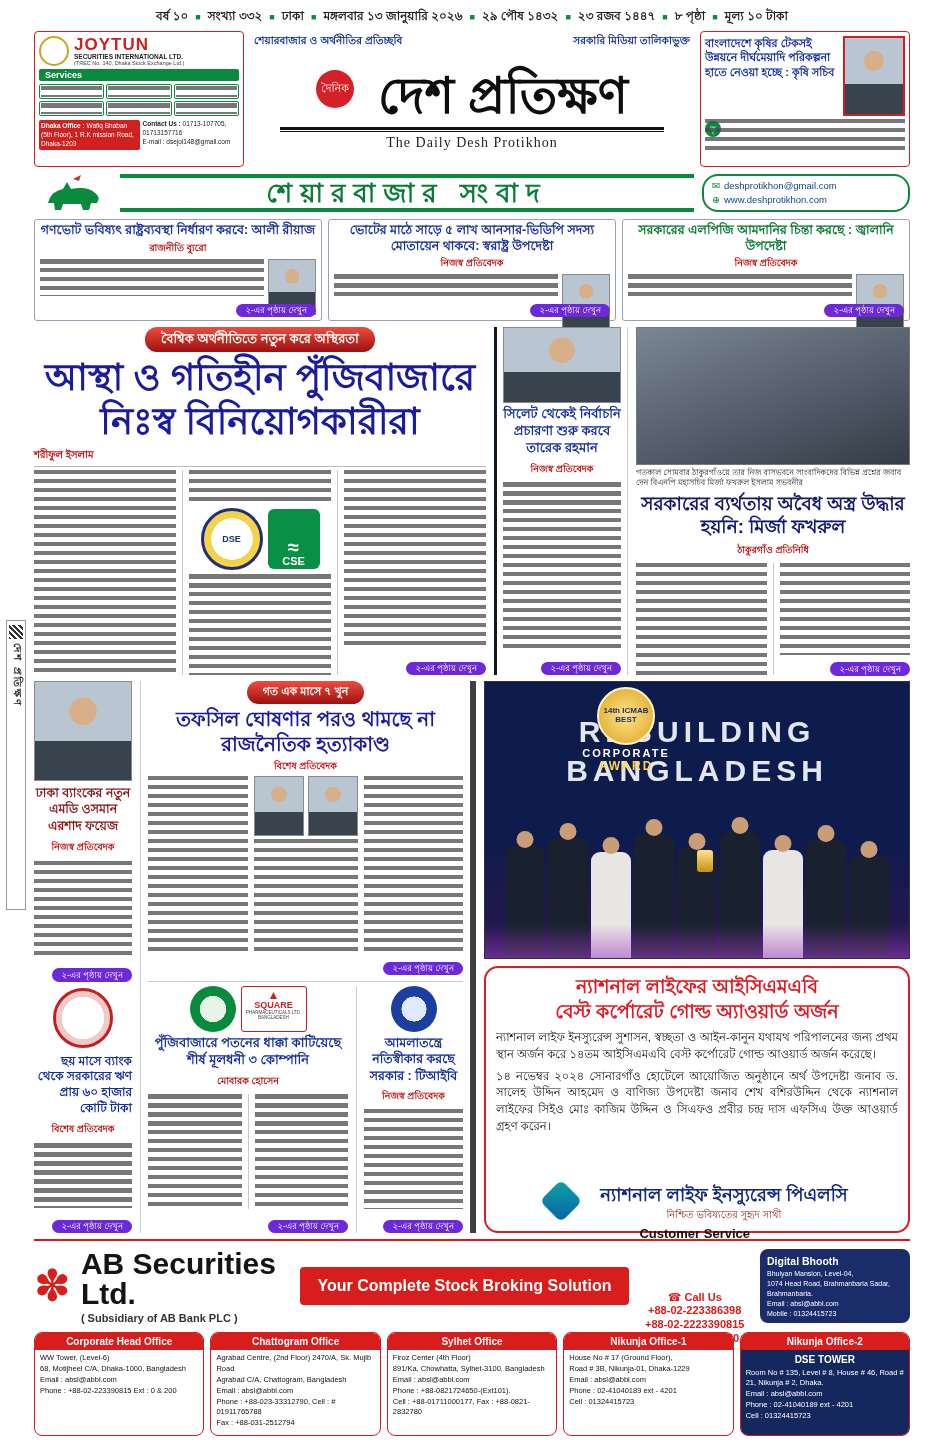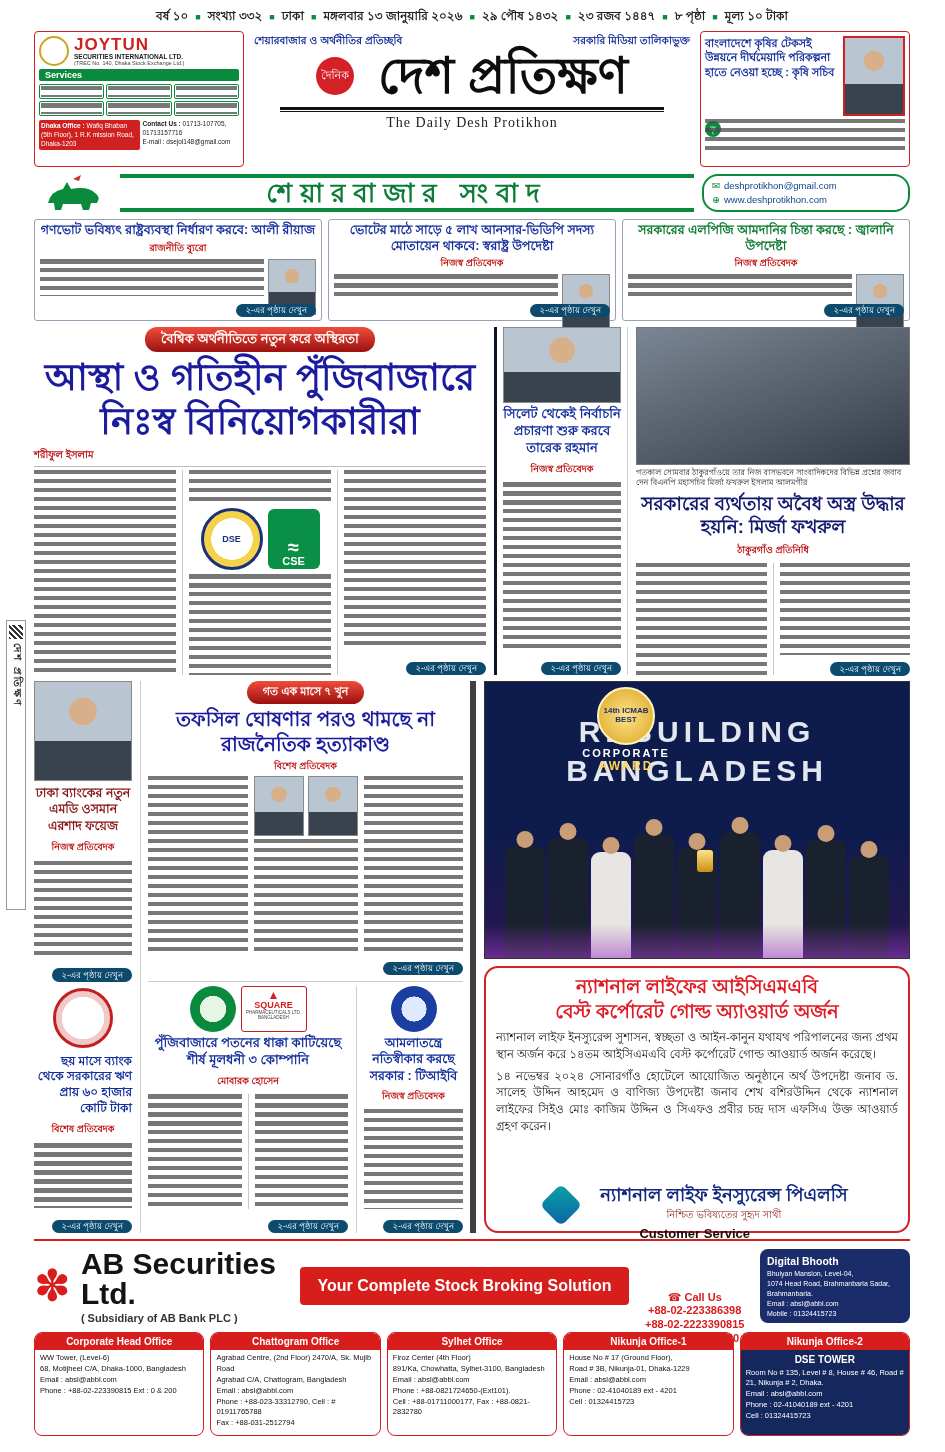--- a/index.html
+++ b/index.html
@@ -4,21 +4,21 @@
 <style>
   html,body{margin:0;padding:0;background:#e9e9e9;}
   .sheet{position:relative;width:945px;height:1452px;background:#fff;margin:0 auto;
          font-family:"Liberation Sans","DejaVu Sans",sans-serif;color:#111;overflow:hidden;}
   .content{position:absolute;left:34px;top:0;width:876px;}
   
   .tx{background-image:repeating-linear-gradient(to bottom,#4a4a4a 0,#4a4a4a 4.5px,transparent 4.5px,transparent 9px);opacity:.75;}
   .cols{display:flex;}
   .cols>*{flex:1;min-width:0;}
   .cols>*+*{border-left:1px solid #c9c9c9;padding-left:6px;margin-left:6px;}
-  .pill{display:inline-block;background:#0c4a6e;color:#fff;font-size:8.5px;line-height:1;
+  .pill{display:inline-block;background:#6d28d9;color:#fff;font-size:8.5px;line-height:1;
         padding:2.5px 9px;border-radius:9px;white-space:nowrap;}
   .more{text-align:right;margin-top:3px;}
   .byline{color:#c01515;font-size:9.5px;font-weight:bold;text-align:center;margin:2px 0;}
   .kicker{display:inline-block;background:linear-gradient(#ef4d3c,#9c1010);color:#fff;font-weight:bold;
           border-radius:12px;padding:2px 16px;}
   .headshot{background:radial-gradient(circle at 50% 30%,#d7b08a 0 16%,rgba(0,0,0,0) 17%),
             linear-gradient(to bottom,#b9c6d2 60%,#39434e 60%);border:1px solid #8a8a8a;}
   .photo-dark{background:linear-gradient(160deg,#7b8694,#343c47);border:1px solid #777;}
   h1,h2,h3,h4{margin:0;font-weight:bold;}
   
@@ -36,21 +36,21 @@
   .jt-services{background:#0a8a3c;color:#fff;font-weight:bold;font-size:9px;text-align:left;
                padding:1px 6px;border-radius:2px;margin:3px 0;}
   .jt-grid{display:grid;grid-template-columns:1fr 1fr 1fr;gap:2px;}
   .jt-chip{border:1px solid #0a8a3c;height:11px;border-radius:2px;padding:1px;}
   .jt-chip .tx{height:100%;}
   .jt-contact{display:flex;gap:3px;margin-top:4px;font-size:6.5px;line-height:1.35;}
   .jt-office{background:#d02020;color:#fff;flex:1;padding:2px;border-radius:2px;}
   .jt-call{flex:1;color:#222;}
   .mast{flex:1;text-align:center;position:relative;padding-top:2px;}
   .mast-tags{display:flex;justify-content:space-between;font-size:10.5px;font-weight:bold;color:#16309c;padding:0 4px;}
-  .mast-title-row{display:flex;align-items:center;justify-content:center;gap:24px;margin-top:0;}
+  .mast-title-row{display:flex;align-items:flex-start;justify-content:center;gap:24px;margin-top:20px;}
   .daily-badge{width:38px;height:38px;border-radius:50%;background:#d42027;color:#fff;font-size:11px;
                display:flex;align-items:center;justify-content:center;flex:none;}
   .mast-title{font-size:50px;font-weight:bold;color:#0d0d0d;line-height:1.05;}
   .mast-rule{border-bottom:3px solid #111;margin:4px 30px 1px;}
   .mast-rule2{border-bottom:1px solid #111;margin:0 30px 3px;}
   .mast-sub{font-family:"Liberation Serif","DejaVu Serif",serif;font-size:14px;letter-spacing:1px;color:#222;}
   .agri{width:210px;position:relative;}
   .agri-head{color:#16309c;font-weight:bold;font-size:11px;line-height:1.3;}
   .agri-flex{display:flex;gap:4px;}
   .agri-body{flex:1;}
@@ -144,21 +144,21 @@
   .crowd{position:absolute;bottom:0;left:0;right:0;display:flex;justify-content:center;align-items:flex-end;gap:3px;}
   .person{width:40px;border-radius:9px 9px 0 0;background:#1a212e;position:relative;flex:none;}
   .person::before{content:"";position:absolute;top:-15px;left:50%;transform:translateX(-50%);
                   width:17px;height:17px;border-radius:50%;background:#c99d75;}
   .person.alt{background:#e8e6e2;}
   .crest{position:absolute;bottom:86px;left:50%;width:16px;height:22px;background:linear-gradient(#ffe28a,#c98f12);border-radius:3px;}
   .stage-glow{position:absolute;bottom:0;left:0;right:0;height:34px;background:linear-gradient(to top,rgba(156,62,196,.55),rgba(0,0,0,0));}
   .award-box{flex:1;border:2px solid #d61f26;border-radius:14px;padding:7px 10px;display:flex;flex-direction:column;box-sizing:border-box;min-height:0;}
   .award-box h2{color:#e01b24;text-align:center;font-size:19px;line-height:1.3;}
   .award-box p{margin:5px 0 0;font-size:11.5px;line-height:1.45;text-align:justify;}
-  .nl-row{margin-top:auto;display:flex;align-items:center;justify-content:center;gap:24px;padding-top:6px;}
+  .nl-row{margin-top:auto;display:flex;justify-content:center;gap:24px;padding-top:6px;}
   .nl-logo{width:30px;height:30px;background:linear-gradient(135deg,#0aa3a3,#0b62a8);transform:rotate(45deg);border-radius:6px;flex:none;}
   .nl-name{color:#11297e;font-weight:bold;font-size:18px;line-height:1.1;}
   .nl-tag{color:#8a1a1a;font-size:10px;text-align:center;margin-top:1px;}
   
   .ab{margin-top:6px;border-top:2px solid #d81d1d;padding-top:5px;height:198px;box-sizing:border-box;}
   .ab-top{display:flex;align-items:center;gap:10px;height:80px;}
   .ab-logo{color:#d81d1d;font-size:44px;line-height:1;flex:none;}
   .ab-name{font-size:30px;font-weight:bold;color:#141414;line-height:1;}
   .ab-sub{font-size:11px;color:#333;margin-top:3px;font-weight:bold;}
   .ab-ribbon{background:#d81d1d;color:#fff;font-weight:bold;font-size:16px;padding:10px 18px;border-radius:4px;flex:none;}
@@ -343,21 +343,21 @@
       <section class="tarique">
         <div class="photo headshot"></div>
         <h3>সিলেট থেকেই নির্বাচনি প্রচারণা শুরু করবে তারেক রহমান</h3>
         <div class="byline">নিজস্ব প্রতিবেদক</div>
         <div class="tx"></div>
         <div class="more"><span class="pill">২-এর পৃষ্ঠায় দেখুন</span></div>
       </section>
 
       <section class="fakhrul">
         <div class="photo photo-dark"></div>
-        <div class="caption">গতকাল সোমবার ঠাকুরগাঁওয়ে তার নিজ বাসভবনে সাংবাদিকদের বিভিন্ন প্রশ্নের জবাব দেন বিএনপি মহাসচিব মির্জা ফখরুল ইসলাম আলমগীর</div>
+        <div class="caption">গতকাল সোমবার ঠাকুরগাঁওয়ে তার নিজ বাসভবনে সাংবাদিকদের বিভিন্ন প্রশ্নের জবাব দেন বিএনপি মহাসচিব মির্জা ফখরুল ইসলাম সভবনীর</div>
         <h2>সরকারের ব্যর্থতায় অবৈধ অস্ত্র উদ্ধার হয়নি: মির্জা ফখরুল</h2>
         <div class="byline">ঠাকুরগাঁও প্রতিনিধি</div>
         <div class="cols fk-cols">
           <div>
               <div class="tx"></div>
             </div>
           <div>
               <div class="tx" style="height:82%;"></div>
                <div class="more"><span class="pill">২-এর পৃষ্ঠায় দেখুন</span></div>
             </div>

